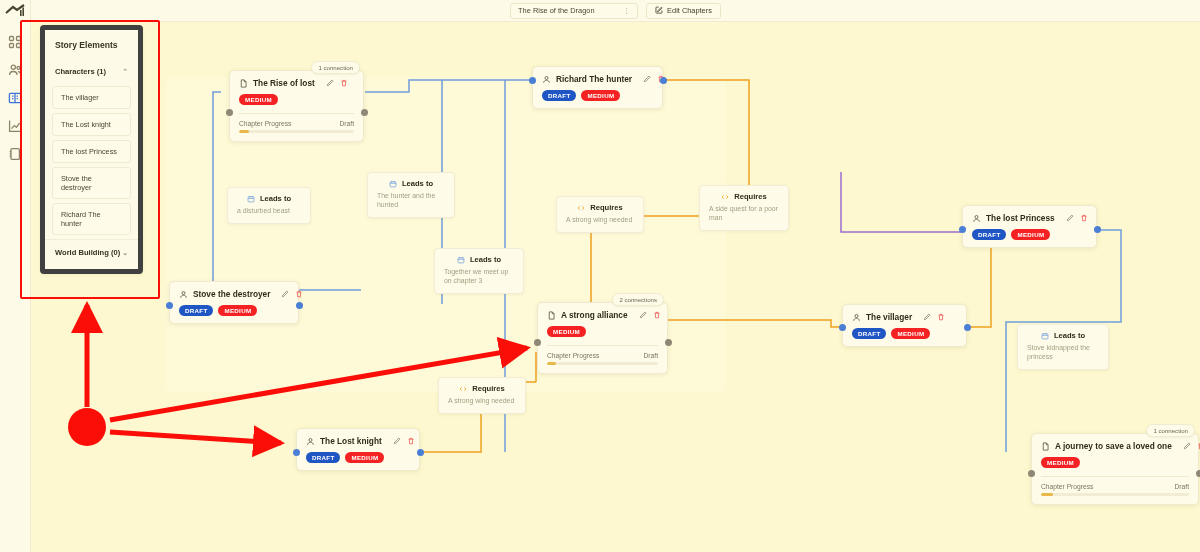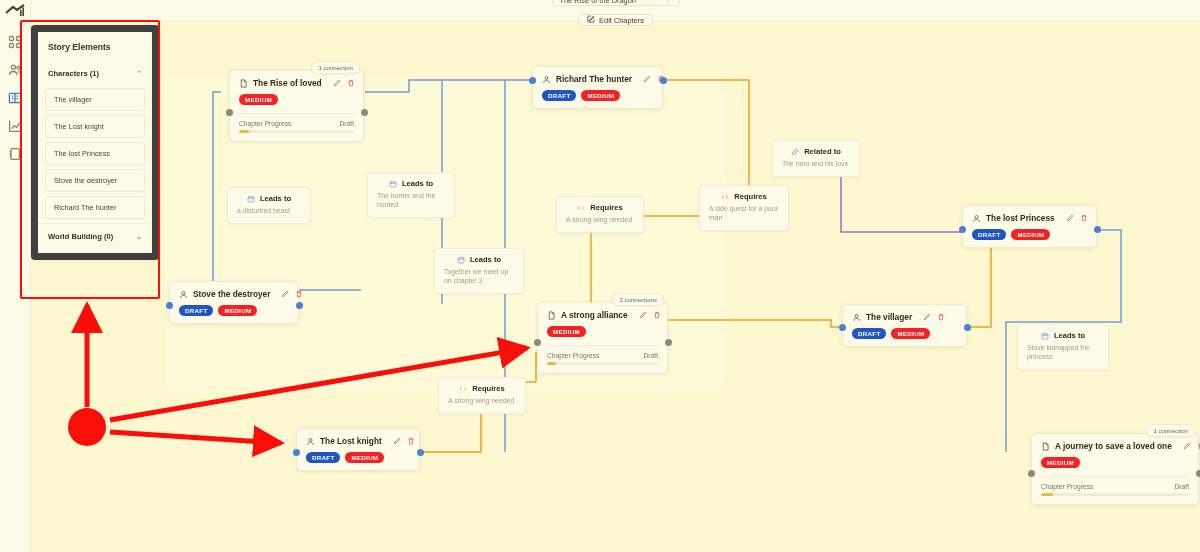--- a/index.html
+++ b/index.html
@@ -23,21 +23,20 @@
   .rail-icon { width: 16px; height: 16px; display: flex; align-items: center; justify-content: center; color: #8b8468; cursor: pointer; }
   .rail-icon.active { color: #3b73d6; }
   .rail-icon svg { width: 14px; height: 14px; }
 
   
   .topbar {
     position: absolute; left: 31px; top: 0; right: 0; height: 22px;
     background: #fdfbe8; border-bottom: 1px solid #f1ebd2;
     display: flex; align-items: center; justify-content: center; gap: 8px;
     z-index: 25;
-    flex-direction: column;
   }
   .story-select {
     display: flex; align-items: center; justify-content: space-between;
     min-width: 128px; height: 16px; padding: 0 7px;
     border: 1px solid #ece5c8; border-radius: 3px; background: #fefce9;
     font-size: 7.4px; color: #4b4634; cursor: pointer;
   }
   .story-select .caret { font-size: 7px; color: #9a9479; margin-left: 10px; }
   .edit-btn {
     display: flex; align-items: center; gap: 4px; height: 16px; padding: 0 8px;
@@ -55,23 +54,23 @@
     overflow: hidden;
   }
   .canvas-wash {
     position:absolute; left:135px; top:55px; width:560px; height:315px;
     background: rgba(255,253,225,.45); border-radius: 6px; pointer-events:none;
   }
   svg.edges { position: absolute; left: 0; top: 0; width: 1169px; height: 530px; }
 
   
   .panel {
-    position: absolute; left: 31px; top: 25px; width: 128px;
+    position: absolute; left: 40px; top: 25px; width: 103px;
     background: #fdfbe8; border-radius: 4px;
-    border: 7px solid #404040;
+    border: 5px solid #404040;
     box-shadow: 0 1px 3px rgba(150,140,90,.10);
     padding: 8px 0 4px; z-index: 20;
   }
   .panel-title { font-size: 8.6px; font-weight: bold; color: #38341f; padding: 2px 10px 9px; }
   .panel-sec {
     display: flex; align-items: center; justify-content: space-between;
     padding: 8px 10px; font-size: 7.6px; color: #37331e; font-weight: bold;
     border-top: 1px solid #f3edd7; cursor: pointer;
   }
   .panel-sec .chev { font-size: 7px; color: #9c9578; }
@@ -247,21 +246,21 @@
     <div class="node" style="left:198px; top:48px; width:135px;">
       <div class="conn-badge">1 connection</div>
       <div class="card">
         <div class="card-head">
           <span class="card-icon">
             <svg viewBox="0 0 12 12" fill="none" stroke="#5e5941" stroke-width="1.1">
                 <path d="M3 1.2h4l2.4 2.4v7.2H3z"></path>
                 <path d="M7 1.2v2.4h2.4"></path>
               </svg>
           </span>
-          <span class="card-title">The Rise of loved</span>
+          <span class="card-title">The Rise of lost</span>
           <span class="card-actions">
             <span class="act edit">
                 <svg viewBox="0 0 12 12" fill="none" stroke="currentColor" stroke-width="1.1">
                   <path d="M8.8 1.6l1.6 1.6-6.2 6.2-2.1.5.5-2.1z"></path>
                 </svg>
               </span>
             <span class="act del">
                 <svg viewBox="0 0 12 12" fill="none" stroke="currentColor" stroke-width="1.1">
                   <path d="M2.4 3.2h7.2M4.8 3.2V2h2.4v1.2M3.4 3.2l.5 7h4.2l.5-7"></path>
                 </svg>
@@ -583,32 +582,20 @@
         <span class="elabel-ico">
           <svg viewBox="0 0 12 12" fill="none" stroke="#f0a020" stroke-width="1.2">
               <path d="M4 3.4L1.6 6 4 8.6M8 3.4L10.4 6 8 8.6"></path>
             </svg>
         </span>
         <span class="elabel-title">Requires</span>
       </div>
       <div class="elabel-desc">A side quest for a poor man</div>
     </div>
 
-    <div class="elabel" style="left:741px; top:118px; width:88px;">
-      <div class="elabel-head">
-        <span class="elabel-ico">
-          <svg viewBox="0 0 12 12" fill="none" stroke="#9b6fd0" stroke-width="1.2">
-              <path d="M5 7a2.2 2.2 0 0 1 0-3l1.6-1.6a2.2 2.2 0 0 1 3.1 3.1L8.8 6.4"></path>
-              <path d="M7 5a2.2 2.2 0 0 1 0 3l-1.6 1.6a2.2 2.2 0 0 1-3.1-3.1L3.2 5.6"></path>
-            </svg>
-        </span>
-        <span class="elabel-title">Related to</span>
-      </div>
-      <div class="elabel-desc">The hero and his love</div>
-    </div>
 
     <div class="elabel" style="left:407px; top:355px; width:88px;">
       <div class="elabel-head">
         <span class="elabel-ico">
           <svg viewBox="0 0 12 12" fill="none" stroke="#f0a020" stroke-width="1.2">
               <path d="M4 3.4L1.6 6 4 8.6M8 3.4L10.4 6 8 8.6"></path>
             </svg>
         </span>
         <span class="elabel-title">Requires</span>
       </div>

